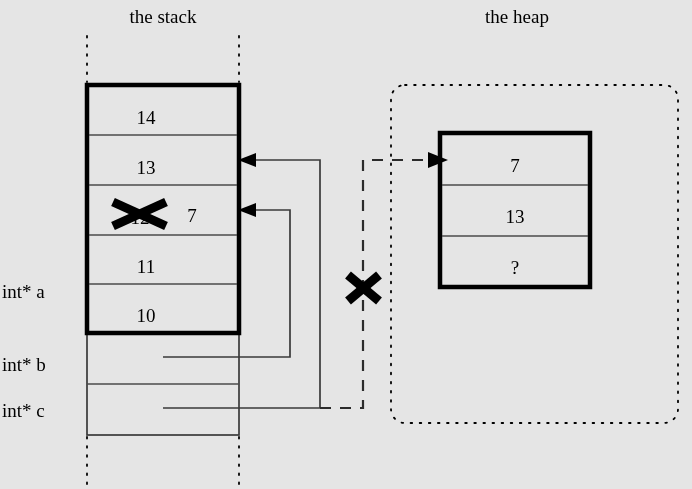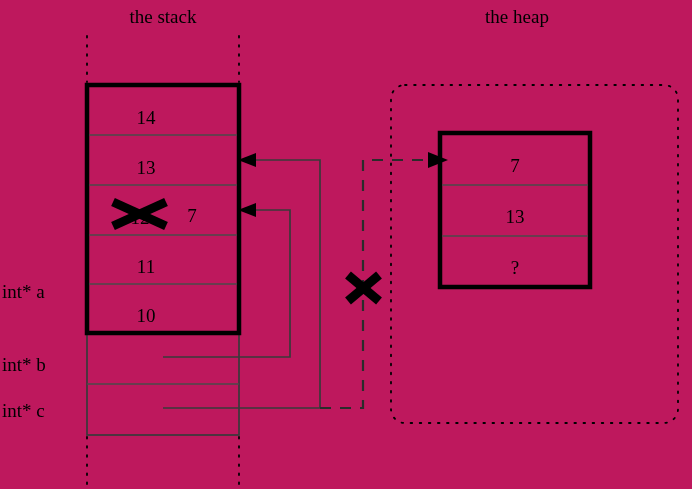--- a/index.html
+++ b/index.html
@@ -8,21 +8,21 @@
     background: #ffffff;
   }
   body {
     font-family: "Liberation Serif", "DejaVu Serif", serif;
     color: #000000;
   }
   #canvas {
     position: relative;
     width: 692px;
     height: 489px;
-    background: #be185d;
+    background: #e5e5e5;
     overflow: hidden;
   }
   #diagram-svg {
     position: absolute;
     left: 0;
     top: 0;
     width: 692px;
     height: 489px;
   }
   .ttl {

